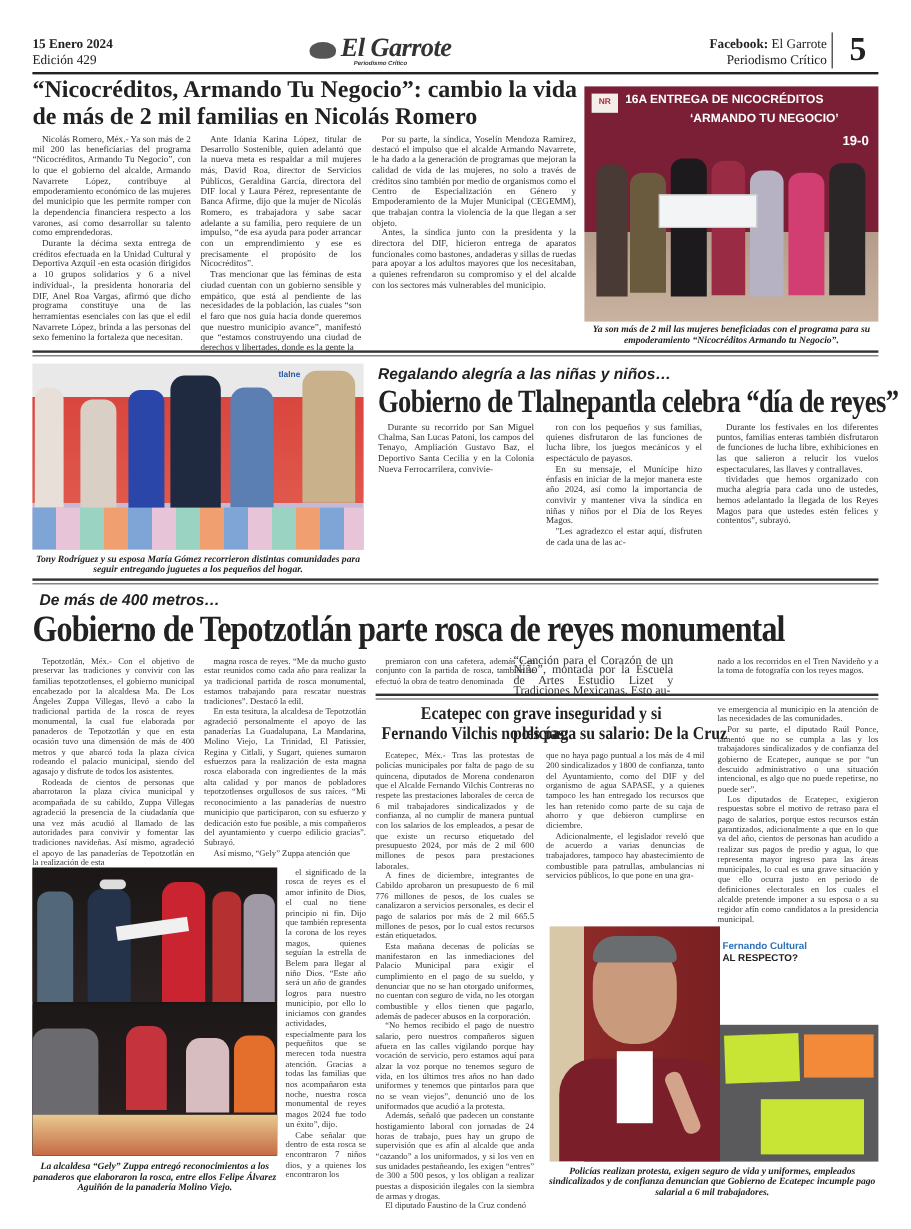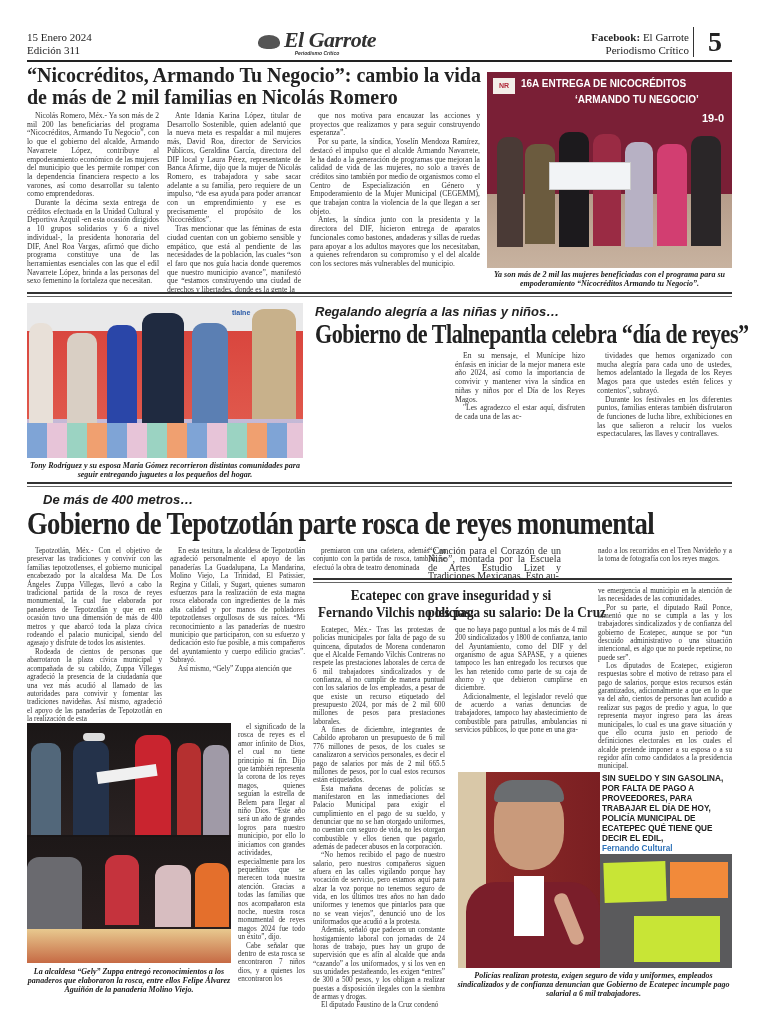--- a/index.html
+++ b/index.html
@@ -24,22 +24,22 @@
 .h1b{font-size:27px;font-weight:bold;line-height:28px;color:#222;letter-spacing:-0.6px;transform:scaleX(0.82);transform-origin:left}
 .h1c{font-size:31px;font-weight:bold;line-height:32px;color:#222;letter-spacing:-0.8px;transform:scaleX(0.86);transform-origin:left}
 .h2e{font-size:15px;font-weight:bold;line-height:17px;text-align:center;color:#222;transform:scaleX(0.88)}
 .badge-text{font-family:"Liberation Sans",sans-serif;font-weight:bold;font-size:8.2px;line-height:10px;color:#222}
 .badge-text .blue{color:#2e72b8}
 </style>
 </head>
 <body>
 
 <div class="abs hdr-left">
-  <div style="font-weight:normal">15 Enero 2024</div>
-  <div>Edición 311</div>
+  <div style="font-weight:bold">15 Enero 2024</div>
+  <div>Edición 429</div>
 </div>
 <div class="abs logo">
   <div class="name"><span class="mask"></span><span>El Garrote</span></div>
   <div class="tag">Periodismo Crítico</div>
 </div>
 <div class="abs hdr-right">
   <div><b>Facebook:</b> <span>El Garrote</span></div>
   <div>Periodismo Crítico</div>
 </div>
 <div class="abs pgdiv"></div>
@@ -49,21 +49,20 @@
 <div class="abs h1a">“Nicocréditos, Armando Tu Negocio”: cambio la vida de más de 2 mil familias en Nicolás Romero</div>
 <div class="abs col" style="left:27px;top:112px;width:132px">
   <p>Nicolás Romero, Méx.- Ya son más de 2 mil 200 las beneficiarias del programa “Nicocréditos, Armando Tu Negocio”, con lo que el gobierno del alcalde, Armando Navarrete López, contribuye al empoderamiento económico de las mujeres del municipio que les permite romper con la dependencia financiera respecto a los varones, así como desarrollar su talento como emprendedoras.</p>
   <p>Durante la décima sexta entrega de créditos efectuada en la Unidad Cultural y Deportiva Azquil -en esta ocasión dirigidos a 10 grupos solidarios y 6 a nivel individual-, la presidenta honoraria del DIF, Anel Roa Vargas, afirmó que dicho programa constituye una de las herramientas esenciales con las que el edil Navarrete López, brinda a las personas del sexo femenino la fortaleza que necesitan.</p>
 </div>
 <div class="abs col" style="left:167px;top:112px;width:134px">
   <p>Ante Idania Karina López, titular de Desarrollo Sostenible, quien adelantó que la nueva meta es respaldar a mil mujeres más, David Roa, director de Servicios Públicos, Geraldina García, directora del DIF local y Laura Pérez, representante de Banca Afirme, dijo que la mujer de Nicolás Romero, es trabajadora y sabe sacar adelante a su familia, pero requiere de un impulso, “de esa ayuda para poder arrancar con un emprendimiento y ese es precisamente el propósito de los Nicocréditos”.</p>
   <p>Tras mencionar que las féminas de esta ciudad cuentan con un gobierno sensible y empático, que está al pendiente de las necesidades de la población, las cuales “son el faro que nos guía hacia donde queremos que nuestro municipio avance”, manifestó que “estamos construyendo una ciudad de derechos y libertades, donde es la gente la</p>
 </div>
 <div class="abs col" style="left:310px;top:112px;width:170px">
-  <p>que nos motiva para encauzar las acciones y proyectos que realizamos y para seguir construyendo esperanza”.</p>
   <p>Por su parte, la síndica, Yoselín Mendoza Ramírez, destacó el impulso que el alcalde Armando Navarrete, le ha dado a la generación de programas que mejoran la calidad de vida de las mujeres, no solo a través de créditos sino también por medio de organismos como el Centro de Especialización en Género y Empoderamiento de la Mujer Municipal (CEGEMM), que trabajan contra la violencia de la que llegan a ser objeto.</p>
   <p>Antes, la síndica junto con la presidenta y la directora del DIF, hicieron entrega de aparatos funcionales como bastones, andaderas y sillas de ruedas para apoyar a los adultos mayores que los necesitaban, a quienes refrendaron su compromiso y el del alcalde con los sectores más vulnerables del municipio.</p>
 </div>
 <div class="abs photo" style="left:487px;top:72px;width:245px;height:196px;background:linear-gradient(#7a1f36 0,#7a1f36 62%,#b59c8a 62%,#c8b3a0 100%)">
   <div style="position:absolute;left:6px;top:6px;width:22px;height:16px;background:#f3eee9;color:#b02a3a;font:bold 7px 'Liberation Sans',sans-serif;text-align:center;line-height:16px">NR</div>
   <div style="position:absolute;left:34px;top:6px;color:#fff;font:bold 10px 'Liberation Sans',sans-serif;white-space:nowrap">16A  ENTREGA DE NICOCRÉDITOS</div>
   <div style="position:absolute;left:88px;top:22px;color:#fff;font:bold 10px 'Liberation Sans',sans-serif;white-space:nowrap">‘ARMANDO TU NEGOCIO’</div>
   <div style="position:absolute;left:215px;top:40px;color:#fff;font:bold 11px 'Liberation Sans',sans-serif">19-0</div>
   <div style="position:absolute;left:0;top:60px;width:245px;height:120px">
     <div style="position:absolute;left:10px;top:5px;width:26px;height:110px;background:#4a3a36;border-radius:10px 10px 0 0"></div>
@@ -88,40 +87,43 @@
   <div style="position:absolute;left:115px;top:10px;width:42px;height:115px;background:#1f2a40;border-radius:12px 12px 0 0"></div>
   <div style="position:absolute;left:165px;top:20px;width:36px;height:100px;background:#5b7fb3;border-radius:12px 12px 0 0"></div>
   <div style="position:absolute;left:225px;top:6px;width:44px;height:110px;background:#c8b18b;border-radius:12px 12px 0 0"></div>
   <div style="position:absolute;left:0;top:120px;width:276px;height:35px;background:repeating-linear-gradient(90deg,#7fa4d6 0 20px,#e7c4d8 20px 40px,#9bd3c2 40px 60px,#f0a070 60px 80px)"></div>
 </div>
 <div class="abs caption" style="left:27px;top:461px;width:276px">Tony Rodríguez y su esposa María Gómez recorrieron distintas comunidades para seguir entregando juguetes a los pequeños del hogar.</div>
 
 <div class="abs kicker" style="left:315px;top:304px">Regalando alegría a las niñas y niños…</div>
 <div class="abs h1b" style="left:315px;top:320px;width:500px;white-space:nowrap">Gobierno de Tlalnepantla celebra “día de reyes”</div>
 <div class="abs col" style="left:315px;top:352px;width:130px">
+  <p>Durante su recorrido por San Miguel Chalma, San Lucas Patoni, los campos del Tenayo, Ampliación Gustavo Baz, el Deportivo Santa Cecilia y en la Colonia Nueva Ferrocarrilera, convivie-</p>
 </div>
 <div class="abs col" style="left:455px;top:352px;width:130px">
+  <p>ron con los pequeños y sus familias, quienes disfrutaron de las funciones de lucha libre, los juegos mecánicos y el espectáculo de payasos.</p>
   <p>En su mensaje, el Munícipe hizo énfasis en iniciar de la mejor manera este año 2024, así como la importancia de convivir y mantener viva la síndica en niñas y niños por el Día de los Reyes Magos.</p>
   <p>"Les agradezco el estar aquí, disfruten de cada una de las ac-</p>
 </div>
 <div class="abs col" style="left:597px;top:352px;width:135px">
+  <p>Durante los festivales en los diferentes puntos, familias enteras también disfrutaron de funciones de lucha libre, exhibiciones en las que salieron a relucir los vuelos espectaculares, las llaves y contrallaves.</p>
   <p>tividades que hemos organizado con mucha alegría para cada uno de ustedes, hemos adelantado la llegada de los Reyes Magos para que ustedes estén felices y contentos", subrayó.</p>
-  <p>Durante los festivales en los diferentes puntos, familias enteras también disfrutaron de funciones de lucha libre, exhibiciones en las que salieron a relucir los vuelos espectaculares, las llaves y contrallaves.</p>
 </div>
 
 <div class="abs dbl" style="left:27px;top:482px;width:705px"></div>
 
-<div class="abs kicker" style="left:43px;top:492px">De más de 400 metros…</div>
+<div class="abs kicker" style="left:33px;top:492px">De más de 400 metros…</div>
 <div class="abs h1c" style="left:27px;top:508px;width:820px;white-space:nowrap">Gobierno de Tepotzotlán parte rosca de reyes monumental</div>
 
 <div class="abs col" style="left:27px;top:547px;width:135px;font-size:7.2px;line-height:8.4px">
   <p>Tepotzotlán, Méx.- Con el objetivo de preservar las tradiciones y convivir con las familias tepotzotlenses, el gobierno municipal encabezado por la alcaldesa Ma. De Los Ángeles Zuppa Villegas, llevó a cabo la tradicional partida de la rosca de reyes monumental, la cual fue elaborada por panaderos de Tepotzotlán y que en esta ocasión tuvo una dimensión de más de 400 metros y que abarcó toda la plaza cívica rodeando el palacio municipal, siendo del agasajo y disfrute de todos los asistentes.</p>
   <p>Rodeada de cientos de personas que abarrotaron la plaza cívica municipal y acompañada de su cabildo, Zuppa Villegas agradeció la presencia de la ciudadanía que una vez más acudió al llamado de las autoridades para convivir y fomentar las tradiciones navideñas. Así mismo, agradeció el apoyo de las panaderías de Tepotzotlán en la realización de esta</p>
 </div>
 <div class="abs col" style="left:170px;top:547px;width:135px;font-size:7.2px;line-height:8.4px">
+  <p>magna rosca de reyes. “Me da mucho gusto estar reunidos como cada año para realizar la ya tradicional partida de rosca monumental, estamos trabajando para rescatar nuestras tradiciones”. Destacó la edil.</p>
   <p>En esta tesitura, la alcaldesa de Tepotzotlán agradeció personalmente el apoyo de las panaderías La Guadalupana, La Mandarina, Molino Viejo, La Trinidad, El Patissier, Regina y Citlali, y Sugart, quienes sumaron esfuerzos para la realización de esta magna rosca elaborada con ingredientes de la más alta calidad y por manos de pobladores tepotzotlenses orgullosos de sus raíces. “Mi reconocimiento a las panaderías de nuestro municipio que participaron, con su esfuerzo y dedicación esto fue posible, a mis compañeros del ayuntamiento y cuerpo edilicio gracias”. Subrayó.</p>
   <p>Así mismo, “Gely” Zuppa atención que</p>
 </div>
 <div class="abs photo" style="left:27px;top:723px;width:204px;height:240px;background:#1a1515">
   <div style="position:absolute;left:0;top:0;width:204px;height:112px;background:linear-gradient(#1b1717,#2a2222)">
     <div style="position:absolute;left:4px;top:20px;width:30px;height:92px;background:#52677a;border-radius:10px 10px 0 0"></div>
     <div style="position:absolute;left:46px;top:18px;width:36px;height:94px;background:#24324a;border-radius:12px 12px 0 0"></div>
     <div style="position:absolute;left:56px;top:10px;width:22px;height:8px;background:#ddd;border-radius:6px"></div>
     <div style="position:absolute;left:108px;top:12px;width:36px;height:100px;background:#c9242f;border-radius:12px 12px 0 0"></div>
     <div style="position:absolute;left:150px;top:20px;width:24px;height:92px;background:#b53030;border-radius:10px 10px 0 0"></div>
@@ -177,21 +179,21 @@
 
 <div class="abs photo" style="left:458px;top:772px;width:142px;height:196px;background:linear-gradient(90deg,#d9c8a8 0,#d9c8a8 20%,#8c2a28 20%,#7a1f22 100%)">
   <div style="position:absolute;left:36px;top:14px;width:70px;height:84px;background:#c99a7b;border-radius:40% 40% 45% 45%"></div>
   <div style="position:absolute;left:36px;top:8px;width:70px;height:22px;background:#6a6d70;border-radius:30px 30px 6px 6px"></div>
   <div style="position:absolute;left:8px;top:110px;width:134px;height:86px;background:#7a1e2a;border-radius:30px 30px 0 0"></div>
   <div style="position:absolute;left:56px;top:104px;width:30px;height:60px;background:#fff"></div>
   <div style="position:absolute;left:104px;top:120px;width:14px;height:54px;background:#d3a38a;border-radius:6px;transform:rotate(-22deg)"></div>
 </div>
 <div class="abs" style="left:600px;top:772px;width:132px;height:196px;background:#fff">
   <div class="badge-text" style="padding:2px 0 0 2px">
-    <span>SIN SUELDO Y SIN GASOLINA, POR FALTA DE PAGO A PROVEEDORES, PARA TRABAJAR EL DÍA DE HOY, POLICÍA MUNICIPAL DE ECATEPEC QUÉ TIENE QUE DECIR EL EDIL,</span><br>
+    <br>
     <span class="blue">Fernando Cultural</span><br>
     <span>AL RESPECTO?</span>
   </div>
   <div style="position:absolute;left:0;top:82px;width:132px;height:114px;background:#5a5a5c">
     <div style="position:absolute;left:4px;top:8px;width:62px;height:40px;background:#c8e536;transform:rotate(-2deg)"></div>
     <div style="position:absolute;left:70px;top:8px;width:58px;height:36px;background:#f28a3a"></div>
     <div style="position:absolute;left:34px;top:62px;width:86px;height:46px;background:#c8e536"></div>
   </div>
 </div>
 <div class="abs caption" style="left:455px;top:971px;width:277px">Policías realizan protesta, exigen seguro de vida y uniformes, empleados sindicalizados y de confianza denuncian que Gobierno de Ecatepec incumple pago salarial a 6 mil trabajadores.</div>

